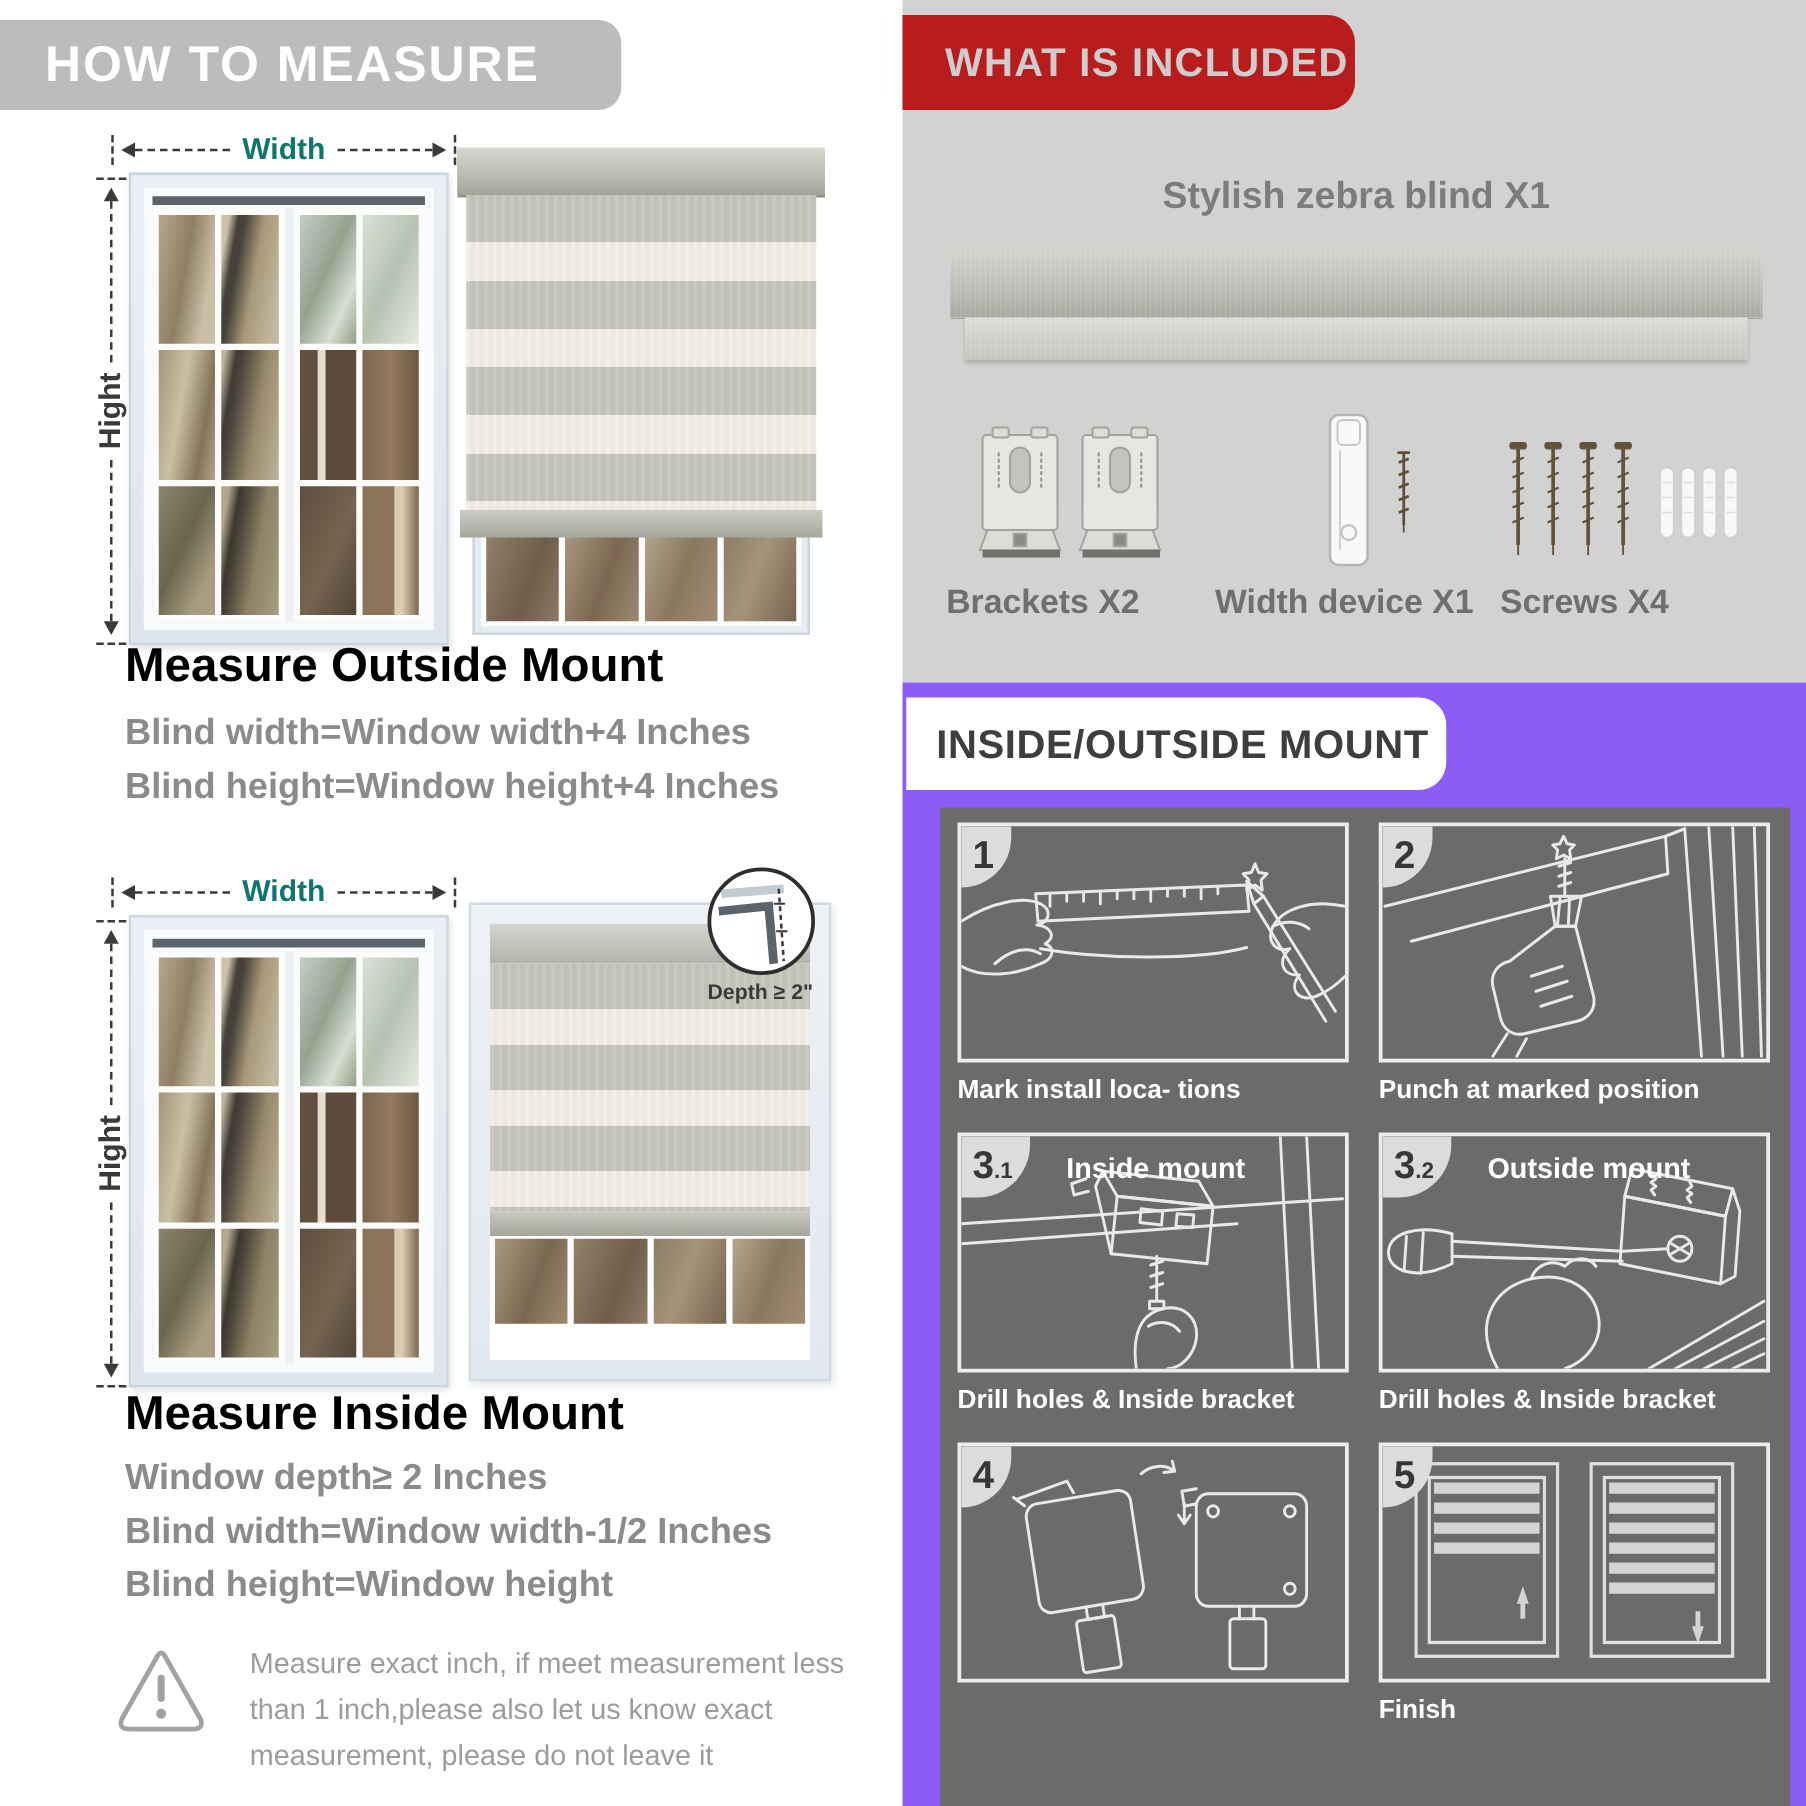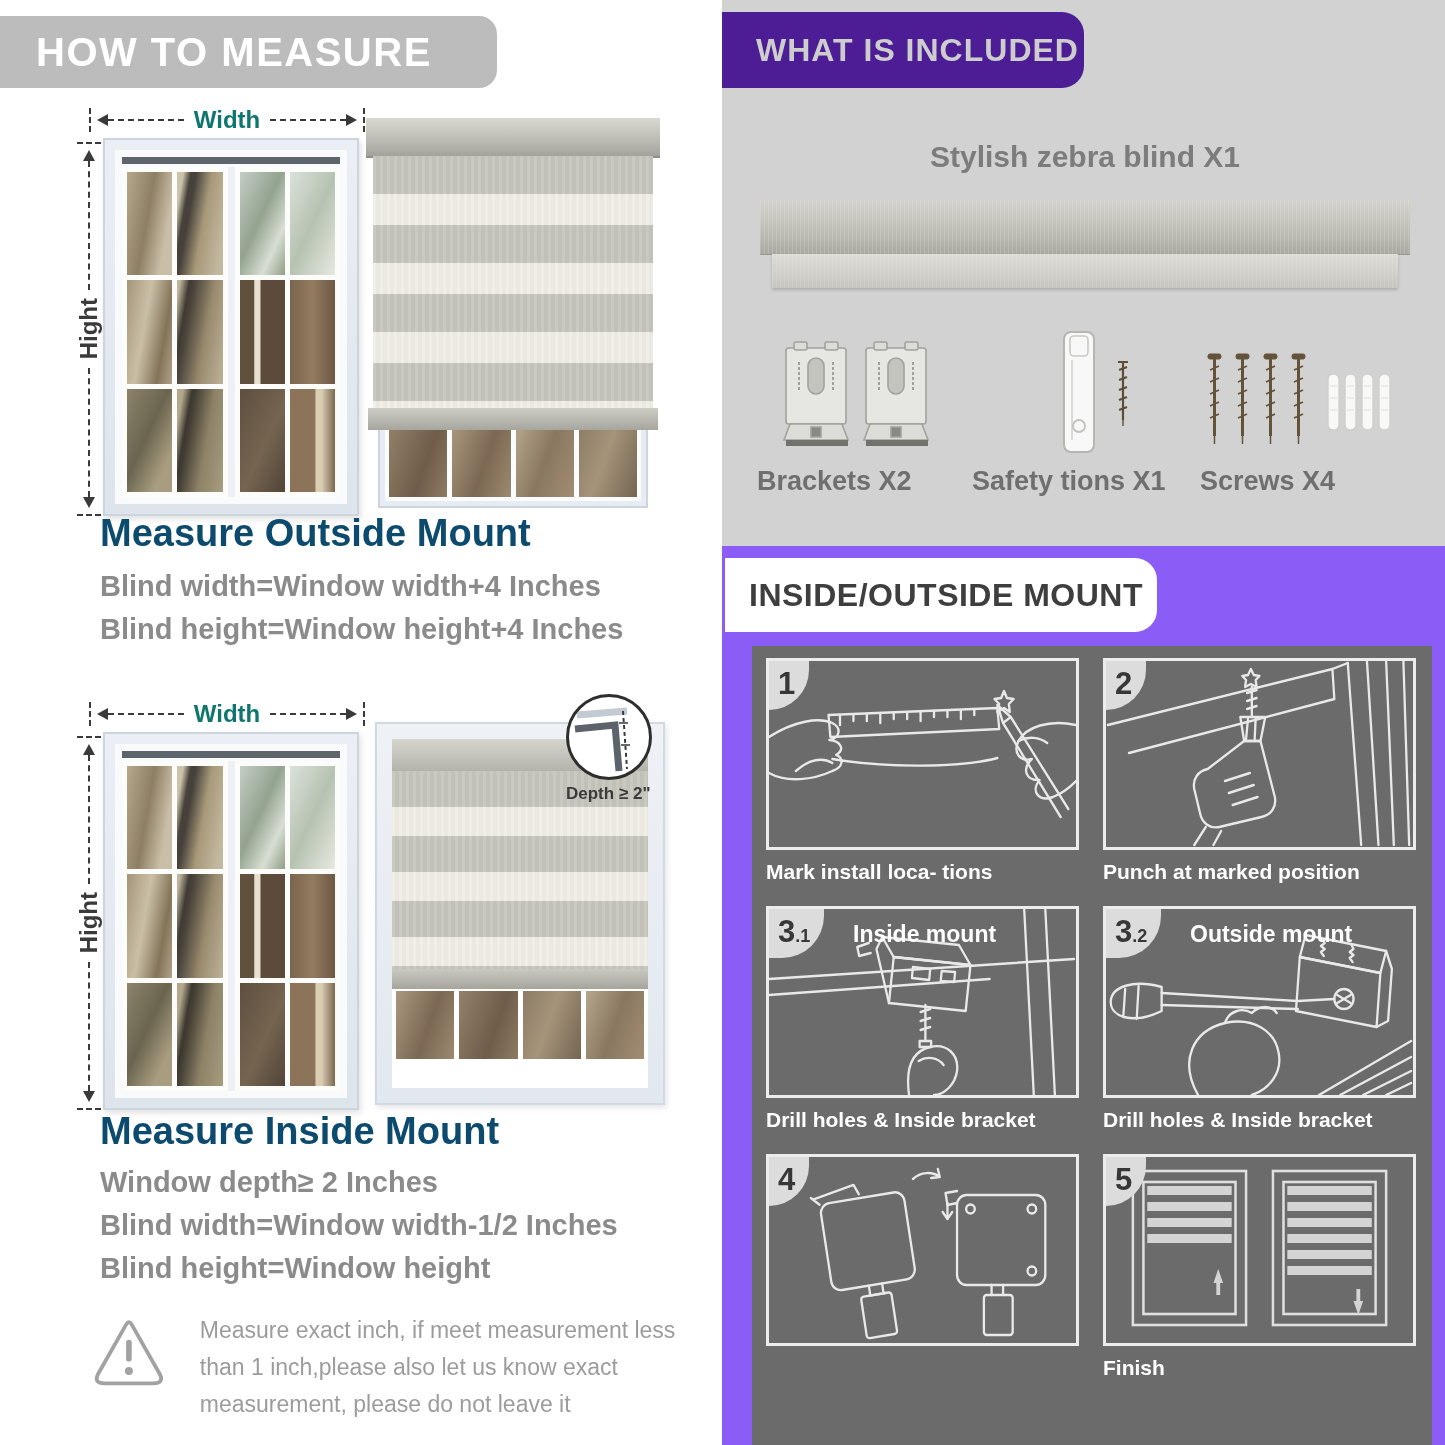--- a/index.html
+++ b/index.html
@@ -4,21 +4,21 @@
 <style>
   html,body{margin:0;padding:0;}
   body{width:1445px;height:1445px;background:#ffffff;font-family:"Liberation Sans",sans-serif;}
   #page{position:relative;width:1445px;height:1445px;overflow:hidden;background:#ffffff;}
   .abs{position:absolute;}
 
   
   .header-left{left:0;top:16px;width:497px;height:72px;background:#bcbcbc;border-radius:0 18px 18px 0;
     color:#ffffff;font-size:40px;font-weight:700;letter-spacing:1.5px;line-height:72px;padding-left:36px;box-sizing:border-box;}
 
-  .measure-title{font-size:38px;font-weight:700;color:#0c4a6e;}
+  .measure-title{font-size:38px;font-weight:700;color:#000000;}
   .measure-line{font-size:29px;font-weight:700;color:#8b8b8b;}
 
   
   .dim-h{display:flex;align-items:center;color:#0f766e;font-weight:700;font-size:24px;}
   .dim-h .tick{width:0;height:24px;border-left:2px dashed #3a3a3a;}
   .dim-h .dash{flex:1;height:0;border-top:2px dashed #3a3a3a;}
   .dim-h .ah-l{width:0;height:0;border:6px solid transparent;border-right:11px solid #3a3a3a;}
   .dim-h .ah-r{width:0;height:0;border:6px solid transparent;border-left:11px solid #3a3a3a;}
   .dim-h .lbl{padding:0 10px;}
   .dim-v{display:flex;flex-direction:column;align-items:center;color:#3a3a3a;font-weight:700;font-size:24px;}
@@ -77,21 +77,21 @@
   .bi-sill{flex:1;background:#ffffff;}
 
   .depth-circle{left:566px;top:694px;width:86px;height:86px;border-radius:50%;background:#ffffff;border:3px solid #2e2e2e;z-index:5;box-sizing:border-box;overflow:hidden;}
   .depth-label{left:566px;top:784px;width:140px;font-size:17px;font-weight:700;color:#3a3a3a;z-index:5;}
 
   .warning{left:92px;top:1312px;width:600px;display:flex;gap:34px;align-items:flex-start;}
   .warn-text{width:520px;font-size:23px;color:#9c9c9c;line-height:37px;}
 
   
   .right-top{left:722px;top:0;width:723px;height:546px;background:#d2d2d2;}
-  .header-right{position:absolute;left:0;top:12px;width:362px;height:76px;background:#4c1d95;border-radius:0 22px 22px 0;
+  .header-right{position:absolute;left:0;top:12px;width:362px;height:76px;background:#b91c1c;border-radius:0 22px 22px 0;
     color:#cdcdcd;font-size:32px;font-weight:700;letter-spacing:1px;line-height:76px;padding-left:34px;box-sizing:border-box;}
   .product-label{position:absolute;left:38px;top:140px;width:650px;text-align:center;font-size:30px;font-weight:700;color:#7c7c7c;}
   .bar-top{position:absolute;left:38px;top:200px;width:650px;height:54px;
     background:repeating-linear-gradient(90deg,rgba(255,255,255,.14) 0 1px,rgba(0,0,0,0) 1px 4px),linear-gradient(180deg,#d3d2cc,#bdbcb5 60%,#aaa9a1);
     box-shadow:0 1px 0 #98978f;}
   .bar-bottom{position:absolute;left:50px;top:254px;width:626px;height:34px;
     background:repeating-linear-gradient(90deg,rgba(255,255,255,.12) 0 1px,rgba(0,0,0,0) 1px 4px),linear-gradient(180deg,#dddcd6,#c6c5bf);
     box-shadow:0 2px 3px rgba(0,0,0,.18);}
   .item-label{position:absolute;top:466px;font-size:27px;font-weight:700;color:#6f6f6f;}
 
@@ -336,21 +336,21 @@
           <rect x="145" y="26" width="11" height="56" rx="5"></rect>
         <rect x="162" y="26" width="11" height="56" rx="5"></rect>
           <rect x="179" y="26" width="11" height="56" rx="5"></rect>
       </g>
       <g stroke="#dcdcd8" stroke-width="1.2">
         <path d="M130,38 l7,0 M130,50 l7,0 M130,62 l7,0 M147,38 l7,0 M147,50 l7,0 M147,62 l7,0 M164,38 l7,0 M164,50 l7,0 M164,62 l7,0 M181,38 l7,0 M181,50 l7,0 M181,62 l7,0"></path>
       </g>
     </svg>
 
     <div class="item-label" style="left:35px;width:200px;">Brackets X2</div>
-    <div class="item-label" style="left:250px;width:240px;">Safety tions X1</div>
+    <div class="item-label" style="left:250px;width:240px;">Width device X1</div>
     <div class="item-label" style="left:478px;width:200px;">Screws X4</div>
   </div>
 
   <div class="abs right-bottom">
     <div class="header-mount">INSIDE/OUTSIDE MOUNT</div>
 
     <div class="steps-panel">
 
       <div class="step">
         <div class="step-frame">

